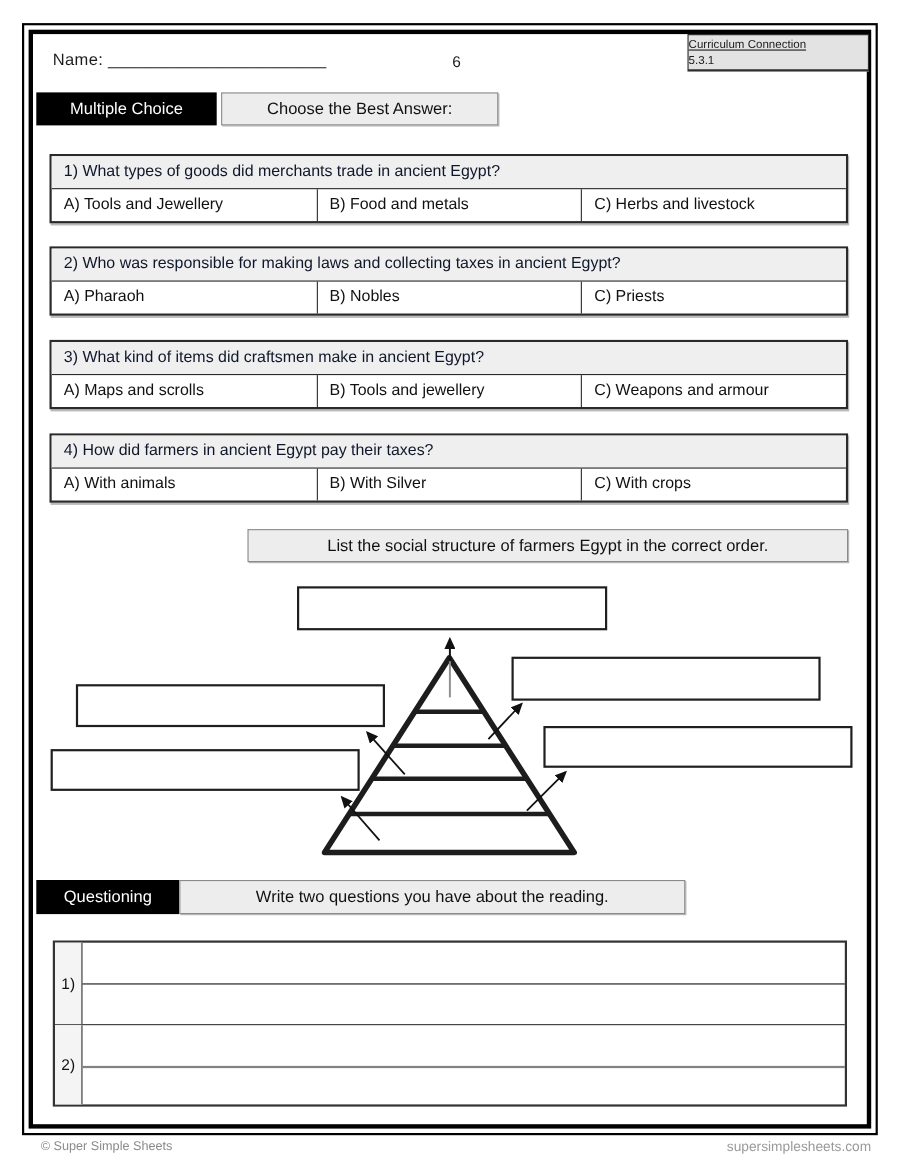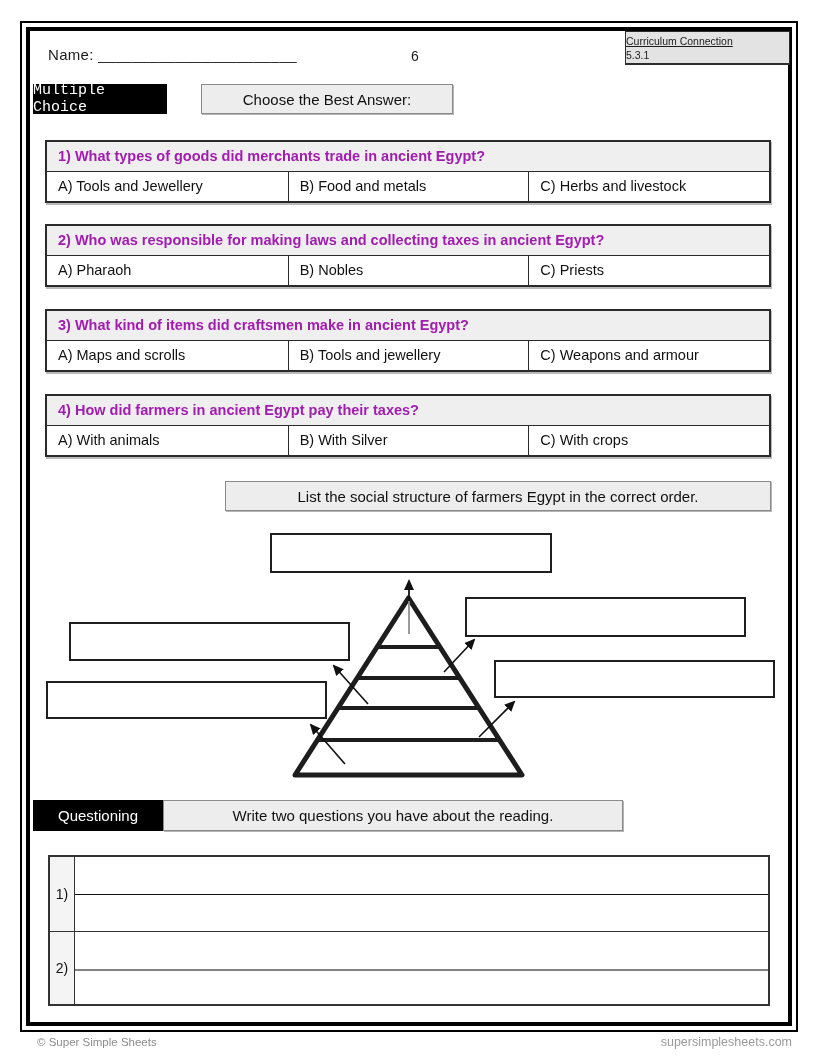--- a/index.html
+++ b/index.html
@@ -20,32 +20,32 @@
     text-align:left; padding-top:2px; line-height:14px; }
   .curriculum .t { font-size:10.5px; text-decoration:underline; color:#1c1c1c; }
   .curriculum .c { font-size:10.5px; color:#1c1c1c; }
 
   
   .sec-black { position:absolute; background:#000; color:#fff; display:flex;
     align-items:center; justify-content:center; font-size:15px; box-sizing:border-box; }
   .sec-light { position:absolute; background:#ededed; border:1px solid #8a8a8a;
     box-shadow:1px 1px 0 #b5b5b5; color:#111; display:flex; align-items:center;
     justify-content:center; font-size:15px; box-sizing:border-box; white-space:nowrap; }
-  .mc-black { left:33px; top:84px; width:134px; height:30px;font-family:Liberation Mono, monospace; }
+  .mc-black { left:33px; top:84px; width:164px; height:30px; }
   .mc-light { left:201px; top:84px; width:252px; height:30px; }
   .hp-black { left:33px; top:481px; width:192px; height:30px; }
   .hp-light { left:225px; top:481px; width:546px; height:30px; }
   .qs-black { left:33px; top:800px; width:130px; height:31px; }
   .qs-light { left:163px; top:800px; width:460px; height:31px; }
 
   
   .q-table { position:absolute; left:45px; width:726px; border:2px solid #2a2a2a;
     background:#fff; box-sizing:border-box; box-shadow:1px 2px 0 rgba(130,130,130,.55); }
   .q-head { height:29px; line-height:29px; background:#efefef; border-bottom:1.5px solid #2a2a2a;
-    padding-left:11px; font-size:14.5px; color:#a21caf; white-space:nowrap;font-weight:bold; }
+    padding-left:11px; font-size:14.5px; color:#0f172a; white-space:nowrap; }
   .q-opts { display:grid; grid-template-columns:1fr 1fr 1fr; }
   .q-opt { height:29px; line-height:29px; padding-left:11px; font-size:14.5px; color:#111; white-space:nowrap; }
   .q-opt + .q-opt { border-left:1.5px solid #2a2a2a; }
   .q1 { top:140px; } .q2 { top:224px; } .q3 { top:309px; } .q4 { top:394px; }
 
   
   .p-box { position:absolute; border:2px solid #1f1f1f; background:#fff; box-sizing:border-box; }
   .p-top { left:270px; top:533px; width:282px; height:40px; }
   .p-ur  { left:465px; top:597px; width:281px; height:40px; }
   .p-ul  { left:69px;  top:622px; width:281px; height:39px; }

